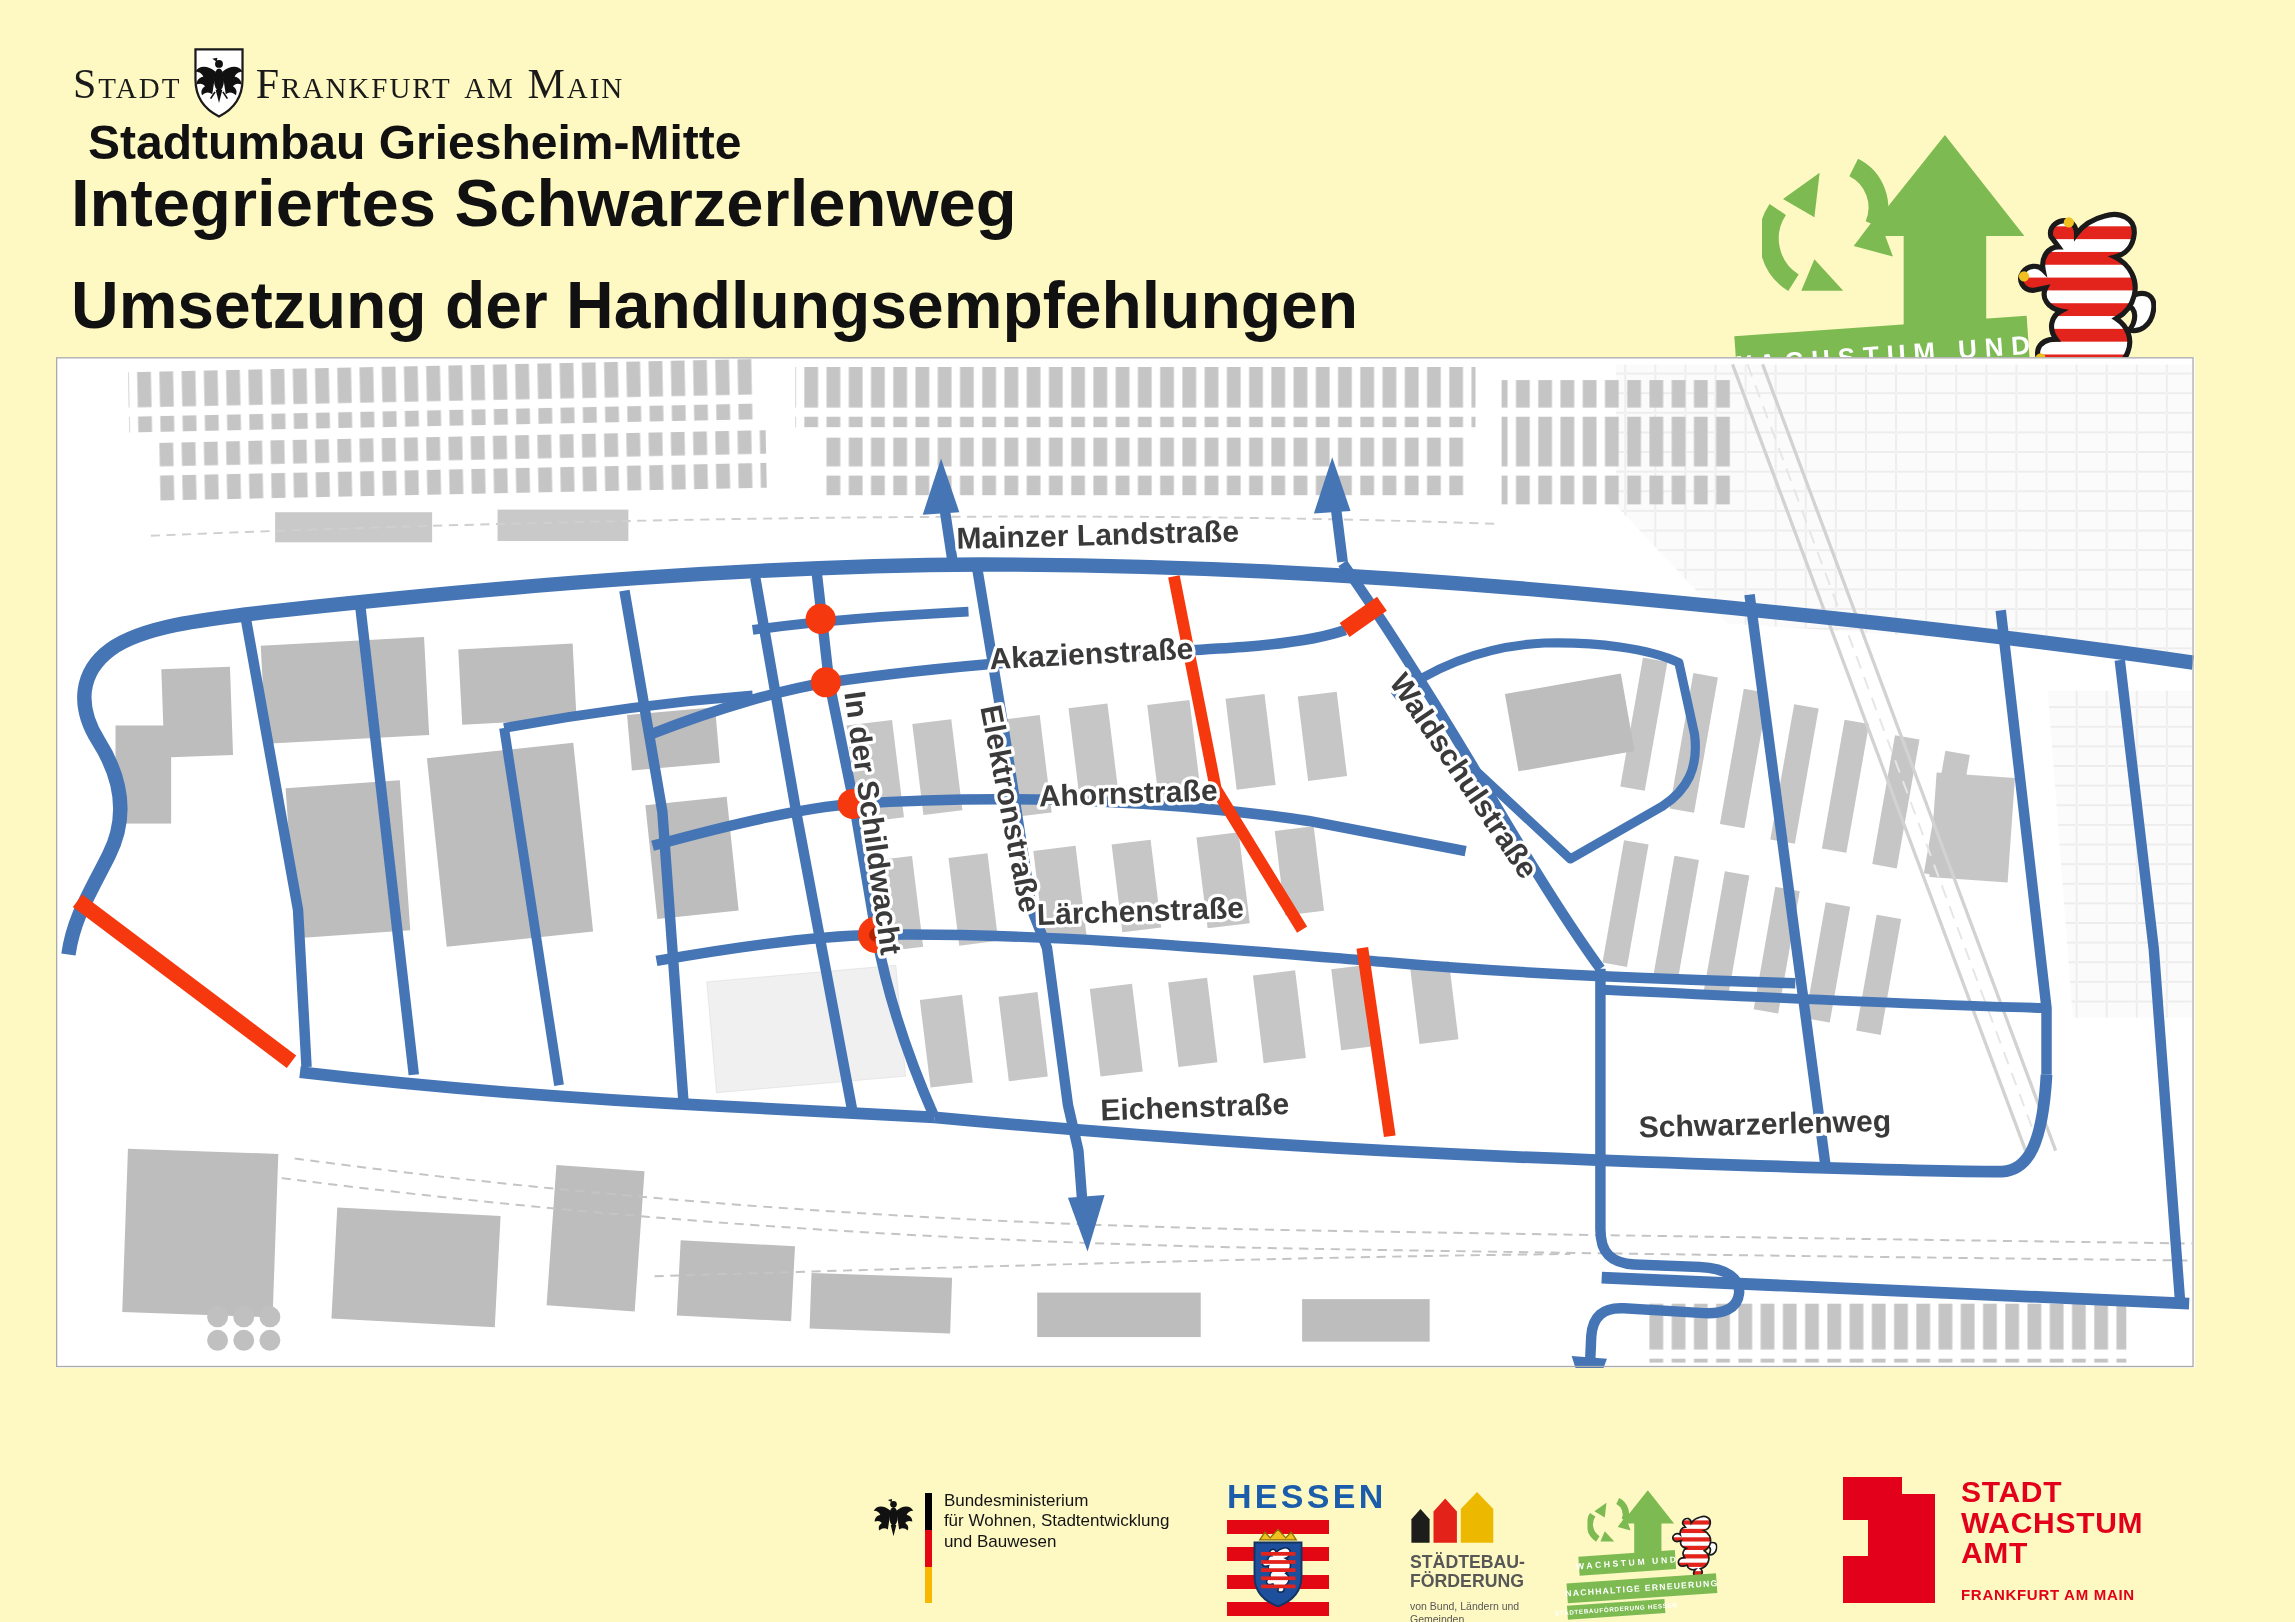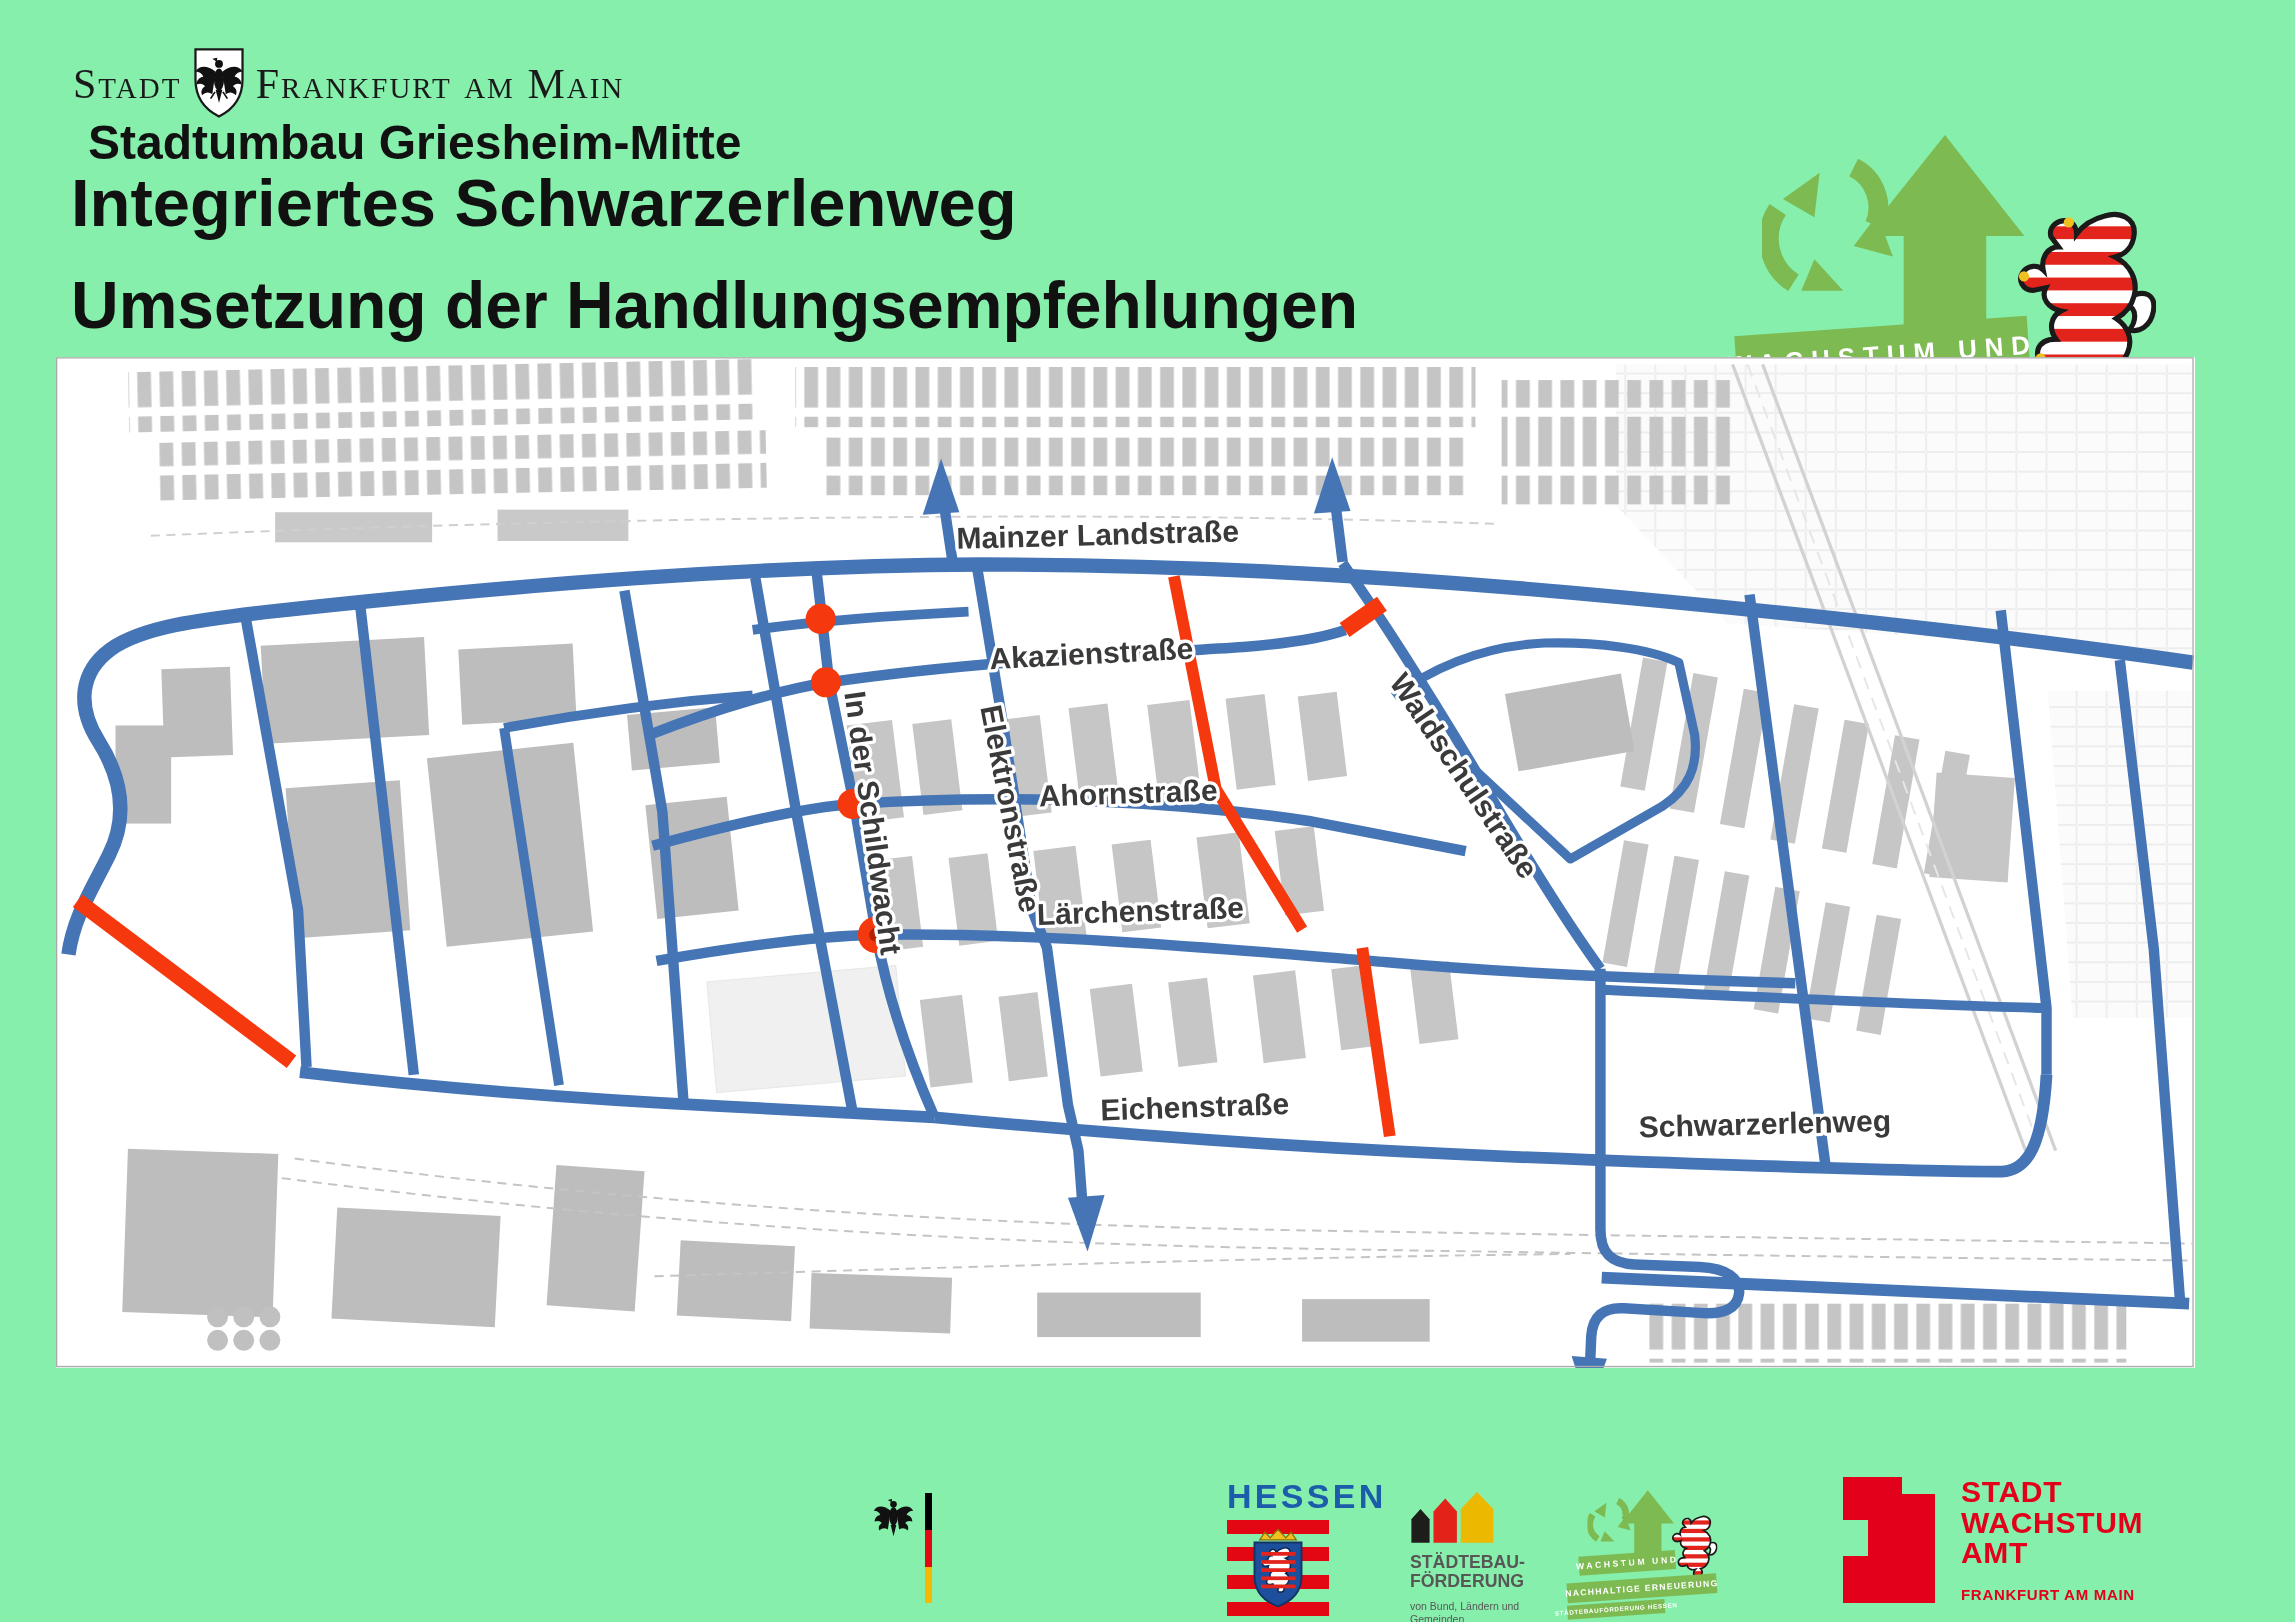--- a/index.html
+++ b/index.html
@@ -1,16 +1,16 @@
 <!DOCTYPE html>
 <html style="font-size:10.5px"><head>
 <meta charset="utf-8">
 <style>
   html,body{margin:0;padding:0;background:#fff;}
-  .canvas{position:relative;width:2295px;height:1622px;background:#86efac;overflow:hidden;
+  .canvas{position:relative;width:2295px;height:1622px;background:#fef9c3;overflow:hidden;
           font-family:"Liberation Sans",sans-serif;color:#111;}
   .abs{position:absolute;}
 
   
   .citylogo{left:73px;top:44px;display:flex;align-items:center;gap:9.2px;
             font-family:"Liberation Serif",serif;font-variant:small-caps;
             font-size:42px;letter-spacing:2px;color:#1a1a1a;font-weight:400;}
   .title-block h1,.title-block h2{margin:0;font-weight:bold;line-height:1;}
   .subtitle{left:88px;top:119px;font-size:48px;font-weight:bold;}
   .title1{left:71px;top:169px;font-size:67px;font-weight:bold;}
@@ -318,20 +318,25 @@
         <path d="M44 40 C30 28 14 28 8 40 C16 40 20 44 22 49 C14 50 10 56 10 63 C17 60 22 62 25 66 C19 70 17 76 20 82 C26 76 32 76 38 80 Z"></path>
         <path d="M56 40 C70 28 86 28 92 40 C84 40 80 44 78 49 C86 50 90 56 90 63 C83 60 78 62 75 66 C81 70 83 76 80 82 C74 76 68 76 62 80 Z"></path>
         <path d="M44 70 L50 94 L56 70 Z"></path>
       </g>
     </svg>
     <div class="bar">
       <i style="background:#000"></i>
         <i style="background:#e30613"></i>
         <i style="background:#f6b800"></i>
     </div>
+    <div class="txt">
+      <div>Bundesministerium</div>
+      <div>für Wohnen, Stadtentwicklung</div>
+      <div>und Bauwesen</div>
+    </div>
   </div>
 
   <div class="abs hessen">
     <div class="hname">HESSEN</div>
     <div class="flag">
       <div class="stripe" style="top:0"></div>
         <div class="stripe" style="top:27.5px"></div>
       <div class="stripe" style="top:55px"></div>
         <div class="stripe" style="top:82px;height:14.4px"></div>
       <svg width="60" height="81" viewBox="0 0 92 124" style="position:absolute;left:21px;top:7.9px">

